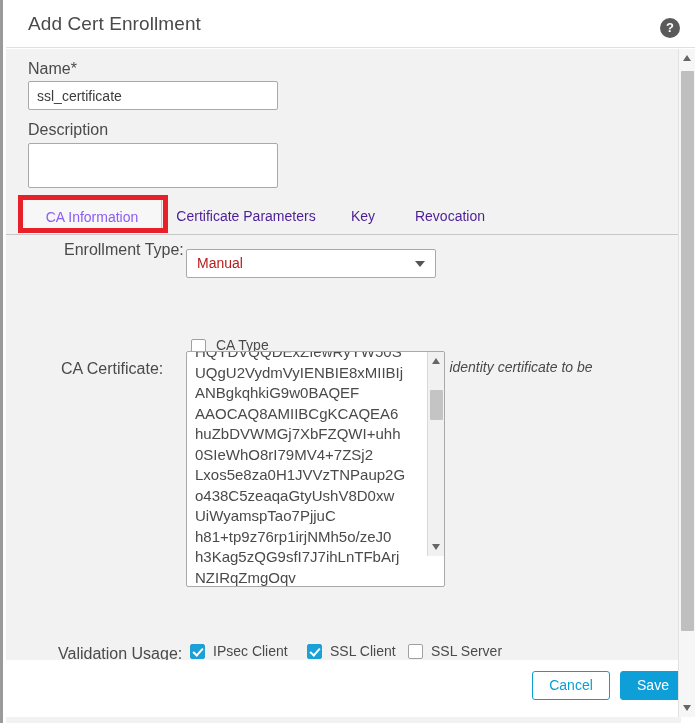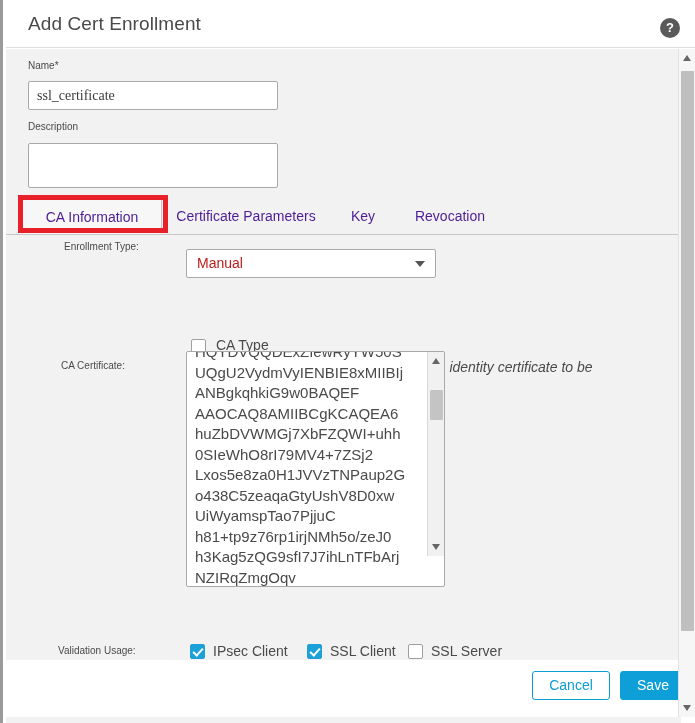--- a/index.html
+++ b/index.html
@@ -69,39 +69,39 @@
     top: 49px;
     width: 675px;
     height: 611px;
     background: #f2f2f2;
     box-sizing: border-box;
     overflow: hidden;
   }
 
   .field-label {
     position: absolute;
-    font-size: 10px;
+    font-size: 16px;
     color: #4a4a4a;
     white-space: nowrap;
   }
   .text-input {
     position: absolute;
     box-sizing: border-box;
     background: #ffffff;
     border: 1px solid #a9a9a9;
     border-radius: 2px;
     font-family: "Liberation Sans", sans-serif;
     font-size: 14px;
     color: #3c3c3c;
     padding: 3px 8px;
     outline: none;
   }
 
   #name-label   { left: 22px; top: 11px; }
-  #name-input   { left: 22px; top: 32px; width: 250px; height: 29px; font-family: Liberation Serif, serif; }
+  #name-input   { left: 22px; top: 32px; width: 250px; height: 29px; }
   #desc-label   { left: 22px; top: 72px; }
   #desc-input   { left: 22px; top: 94px; width: 250px; height: 45px; resize: none; }
 
   
   .tabbar {
     position: absolute;
     left: 0;
     top: 149px;
     width: 675px;
     height: 36px;
@@ -118,21 +118,21 @@
     cursor: pointer;
     white-space: nowrap;
     box-sizing: border-box;
   }
   .tab.active {
     background: #f7f7f7;
     border-left: 1px solid #c8c8c8;
     border-right: 1px solid #c8c8c8;
     border-top: 1px solid #c8c8c8;
     border-bottom: 1px solid #f7f7f7;
-    color: #4c1d95;
+    color: #8b5cf6;
   }
   #tab-0 { left: 16px;  width: 140px; }
   #tab-1 { left: 160px; width: 160px; }
   #tab-2 { left: 334px; width: 46px;  }
   #tab-3 { left: 394px; width: 100px; }
 
   
   .annotation-box {
     position: absolute;
     left: 12px;

